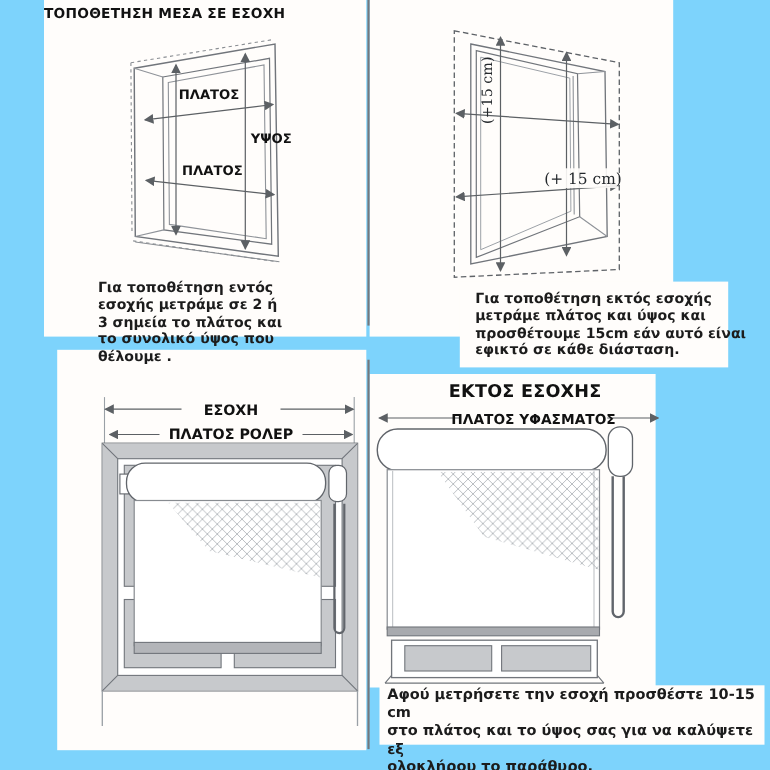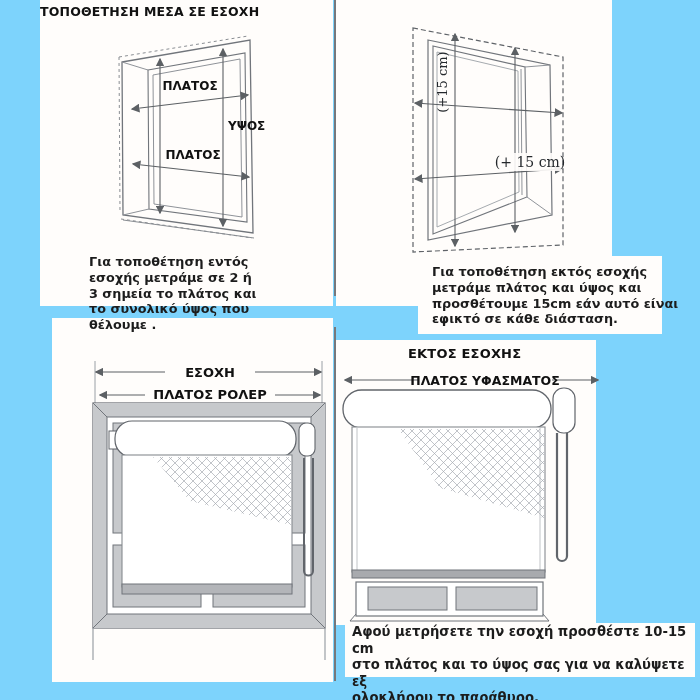--- a/index.html
+++ b/index.html
@@ -35,21 +35,21 @@
   <div class="panel" style="left:336px;top:0;width:276px;height:306px;"></div>
   <div class="panel" style="left:418px;top:256px;width:244px;height:78px;"></div>
   <div class="panel" style="left:52px;top:318px;width:281px;height:364px;"></div>
   <div class="panel" style="left:336px;top:340px;width:260px;height:285px;"></div>
   <div class="panel" style="left:345px;top:623px;width:350px;height:54px;"></div>
 
   <div class="divider" style="top:0;height:296px;"></div>
   <div class="divider" style="top:327px;height:354px;"></div>
 
   <div class="qtitle" style="left:40px;top:4px;">ΤΟΠΟΘΕΤΗΣΗ ΜΕΣΑ ΣΕ ΕΣΟΧΗ</div>
-  <div class="qtitle" style="left:408px;top:346px;font-size:13px;">ΕΚΤΟΣ ΕΣΟΧΗΣ</div>
+  <div class="qtitle" style="left:408px;top:346px;font-size:16px;">ΕΚΤΟΣ ΕΣΟΧΗΣ</div>
 
   <div class="caption" style="left:69px;top:254px;margin-left:20px;">Για τοποθέτηση εντός
 εσοχής μετράμε σε 2 ή
 3 σημεία το πλάτος και
 το συνολικό ύψος που
 θέλουμε .</div>
   <div class="caption" style="left:432px;top:264px;">Για   τοποθέτηση εκτός εσοχής
 μετράμε πλάτος και ύψος και
 προσθέτουμε 15cm εάν αυτό είναι
 εφικτό σε κάθε διάσταση.</div>

